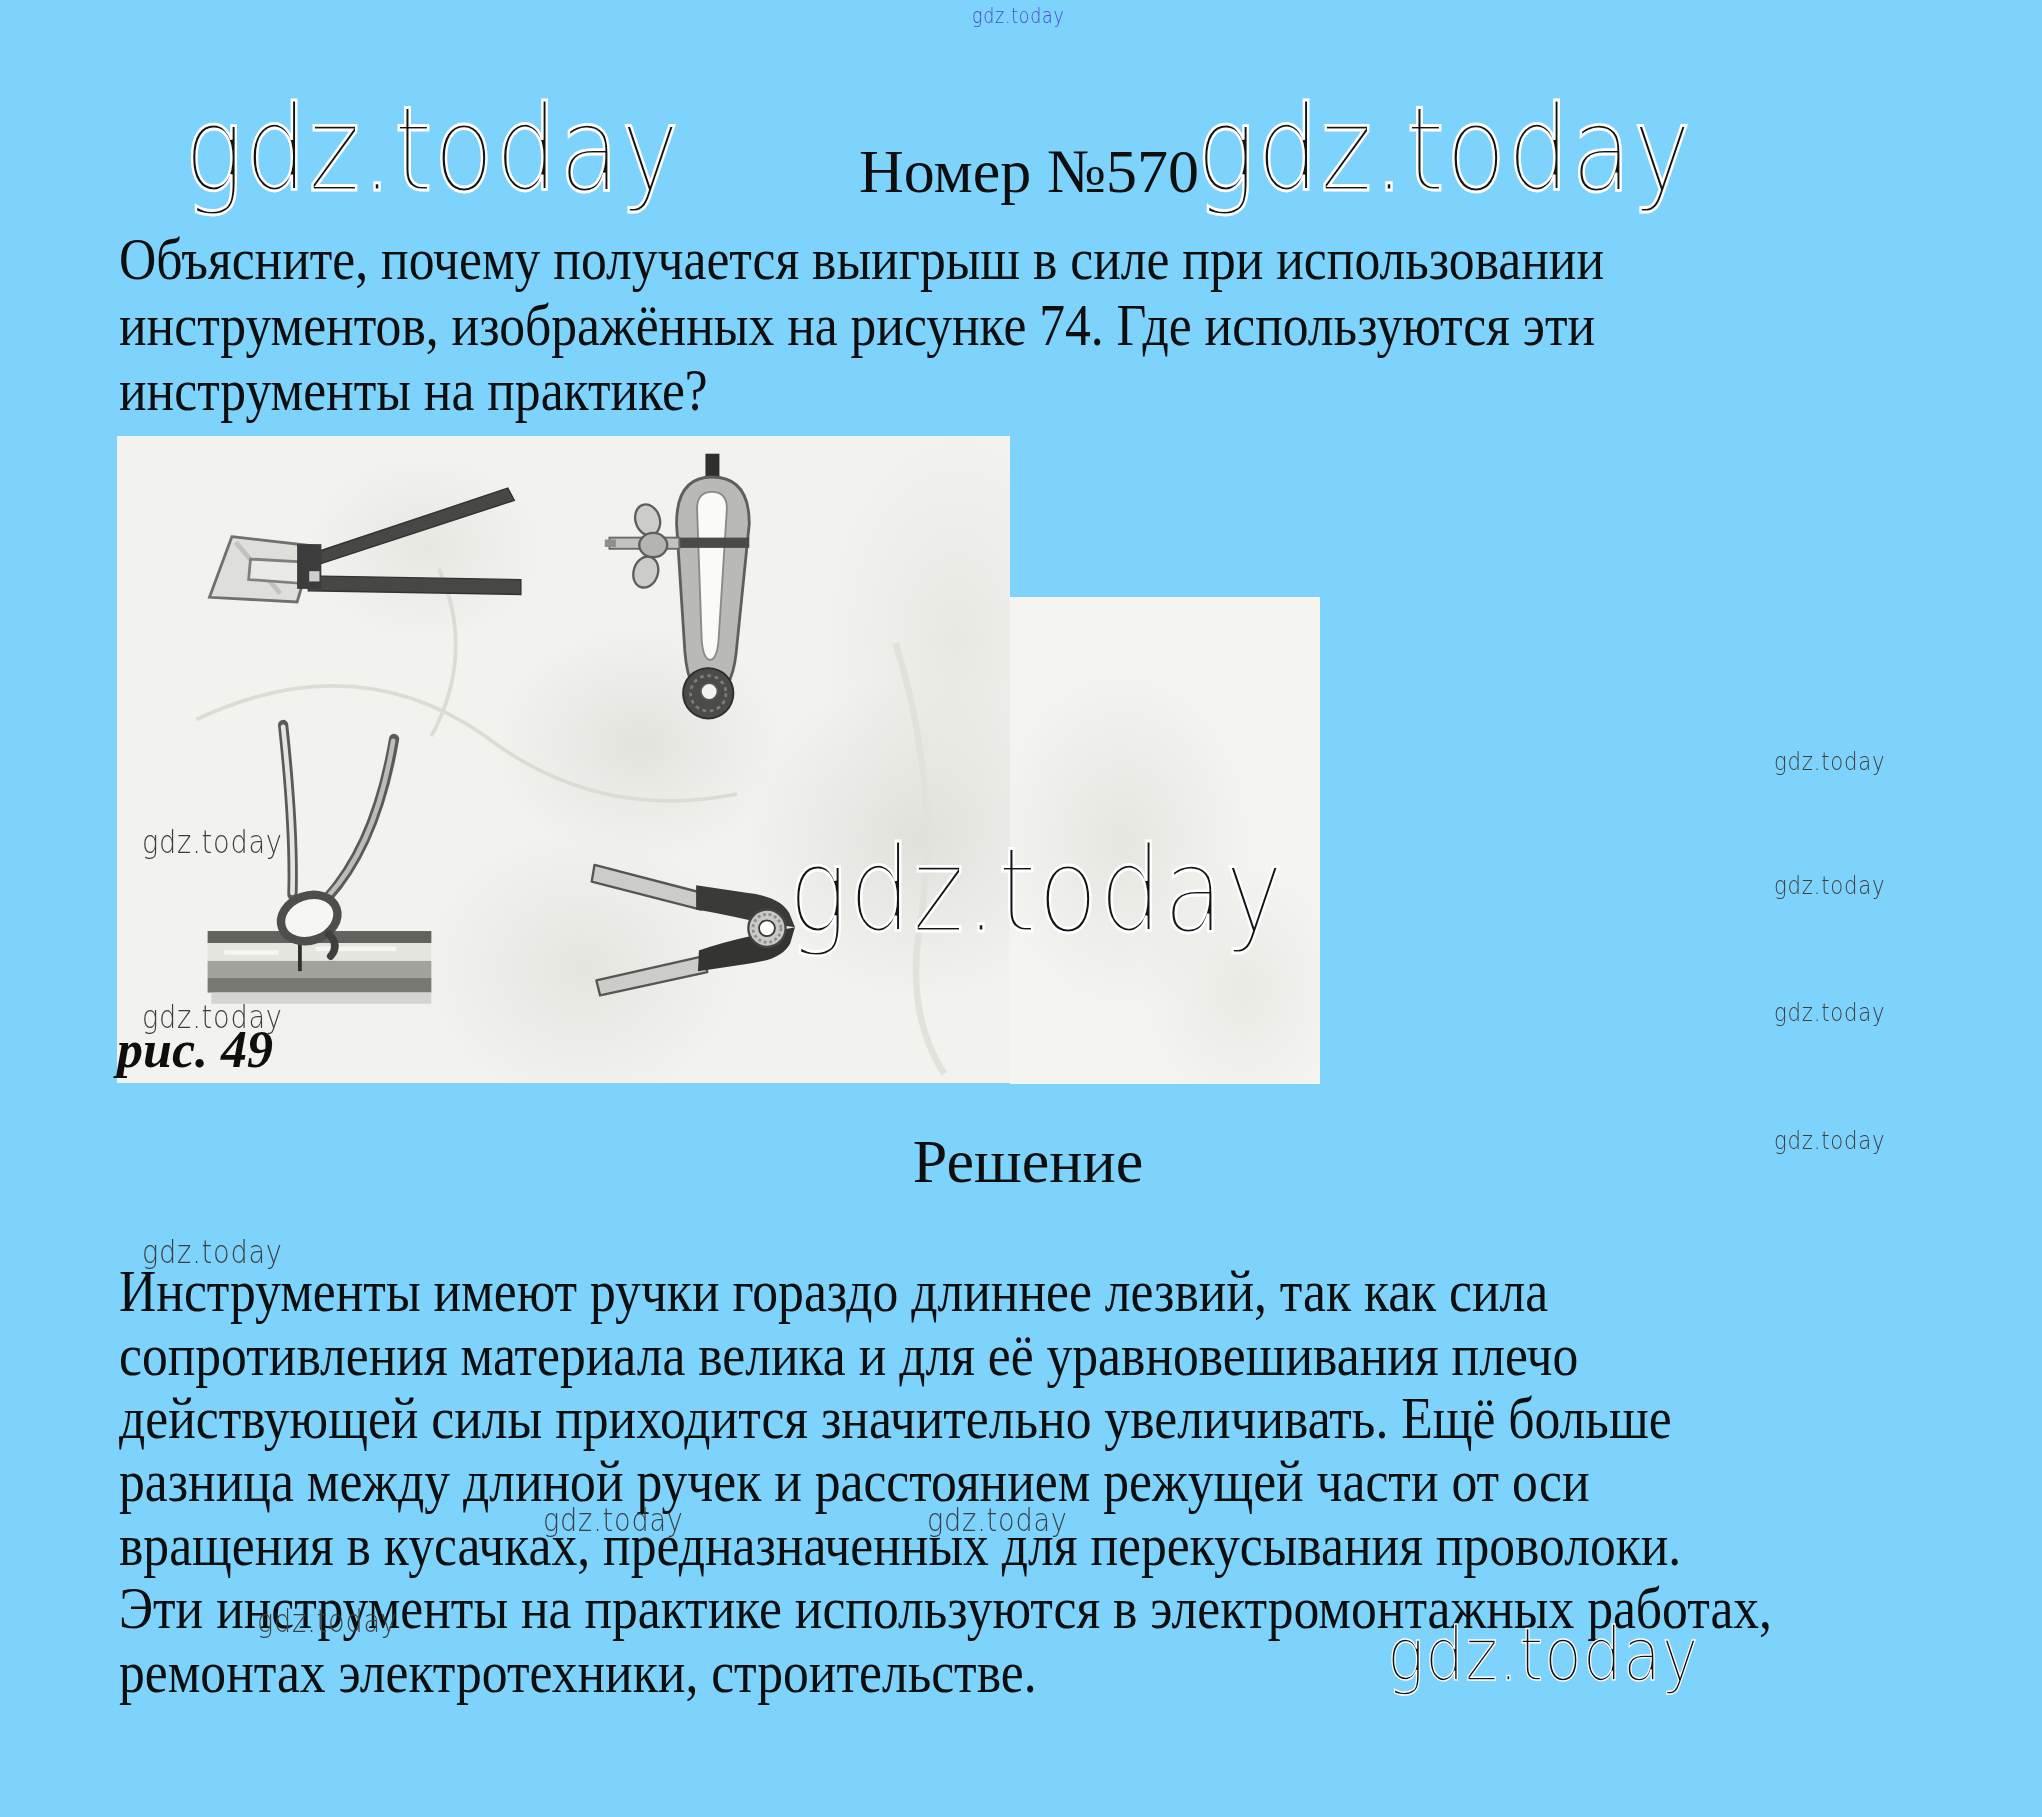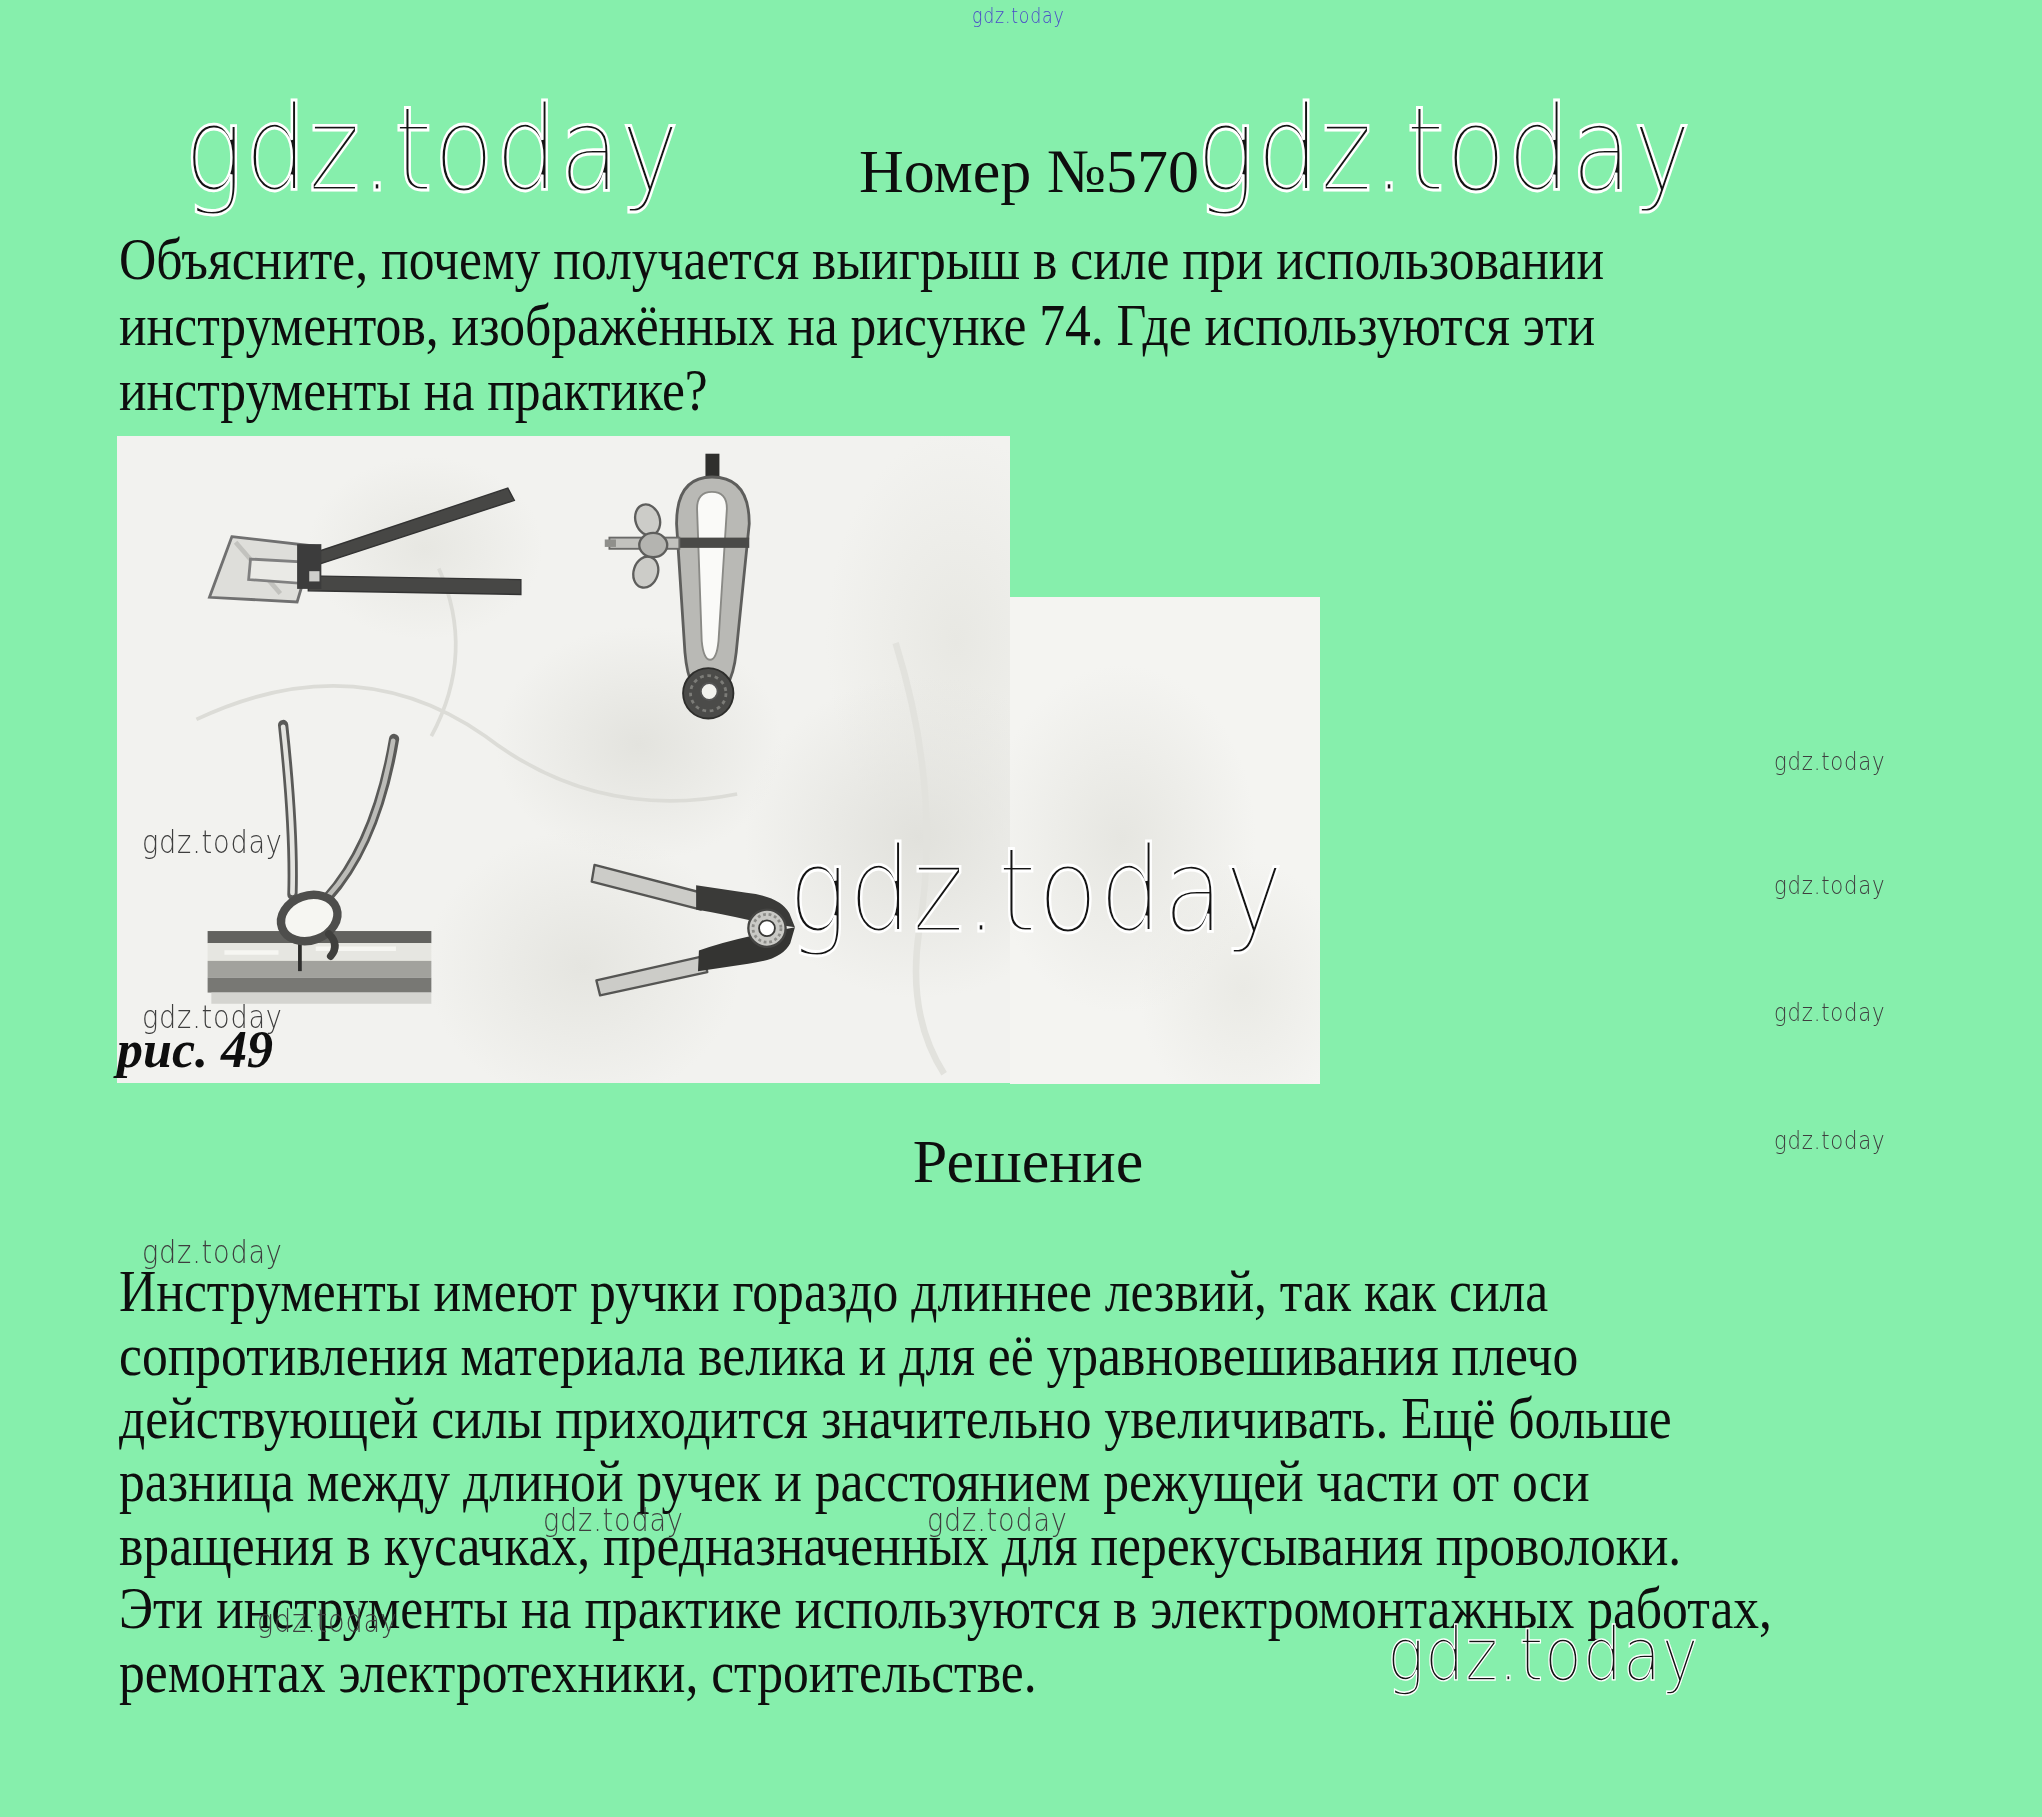--- a/index.html
+++ b/index.html
@@ -1,17 +1,17 @@
 <!DOCTYPE html>
 <html style="font-size:15px"><head>
 <meta charset="utf-8">
 <style>
   html,body{margin:0;padding:0;background:#ffffff;}
   #page{
-    position:relative;width:2043px;height:1818px;background:#86efac;overflow:hidden;
+    position:relative;width:2043px;height:1818px;background:#7dd3fc;overflow:hidden;
     font-family:"Liberation Serif", serif;color:#101010;
   }
   .abs{position:absolute;white-space:nowrap;}
   
   .serifline{
     font-family:"Liberation Serif", serif;
     font-size:60px;line-height:1;color:#0e0e0e;
     transform:scaleX(0.86);transform-origin:0 0;
   }
   .title{

